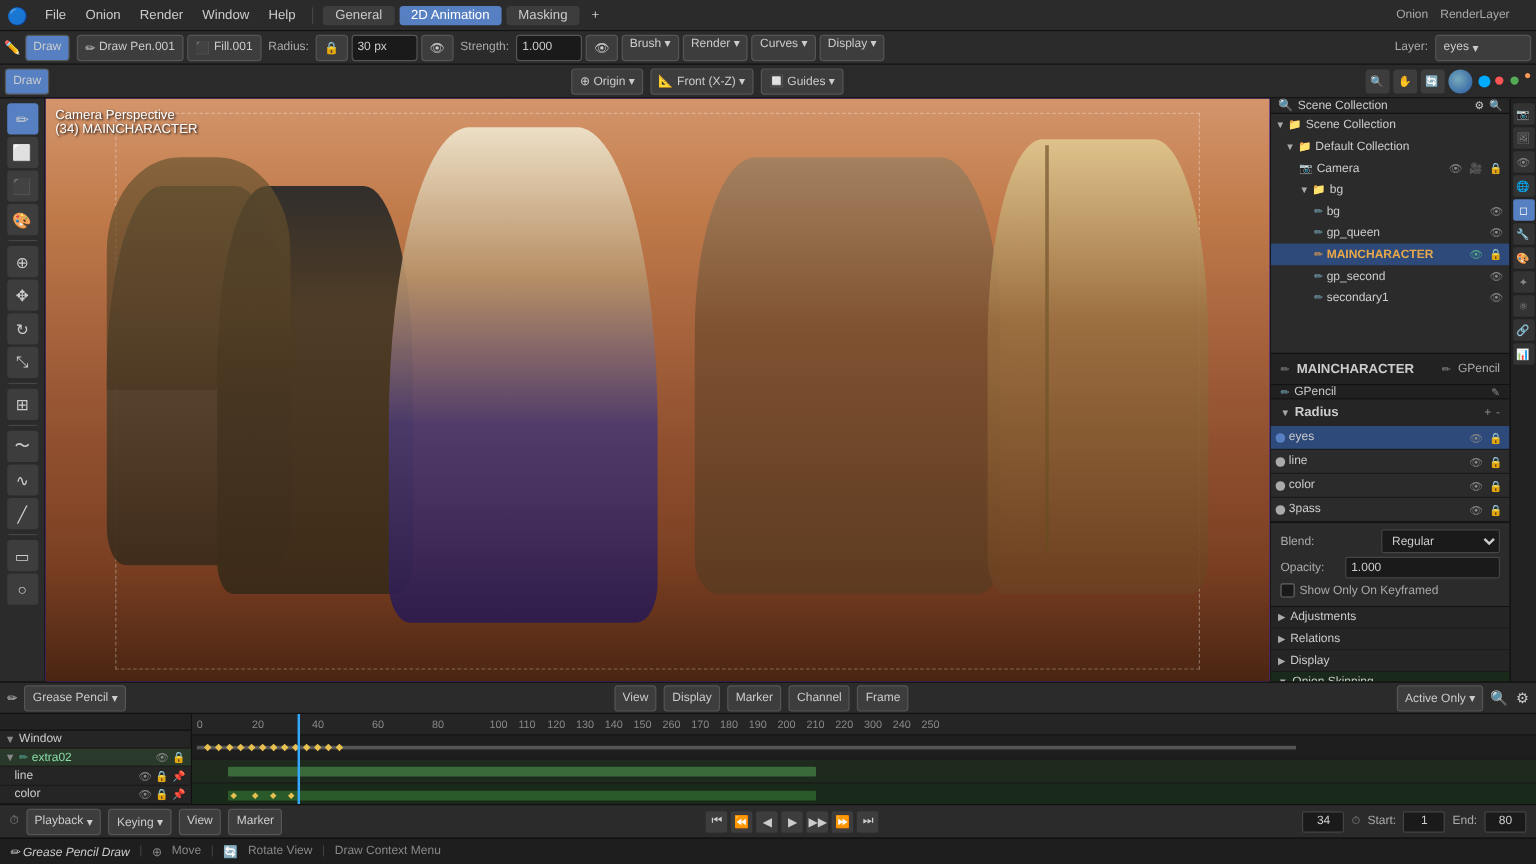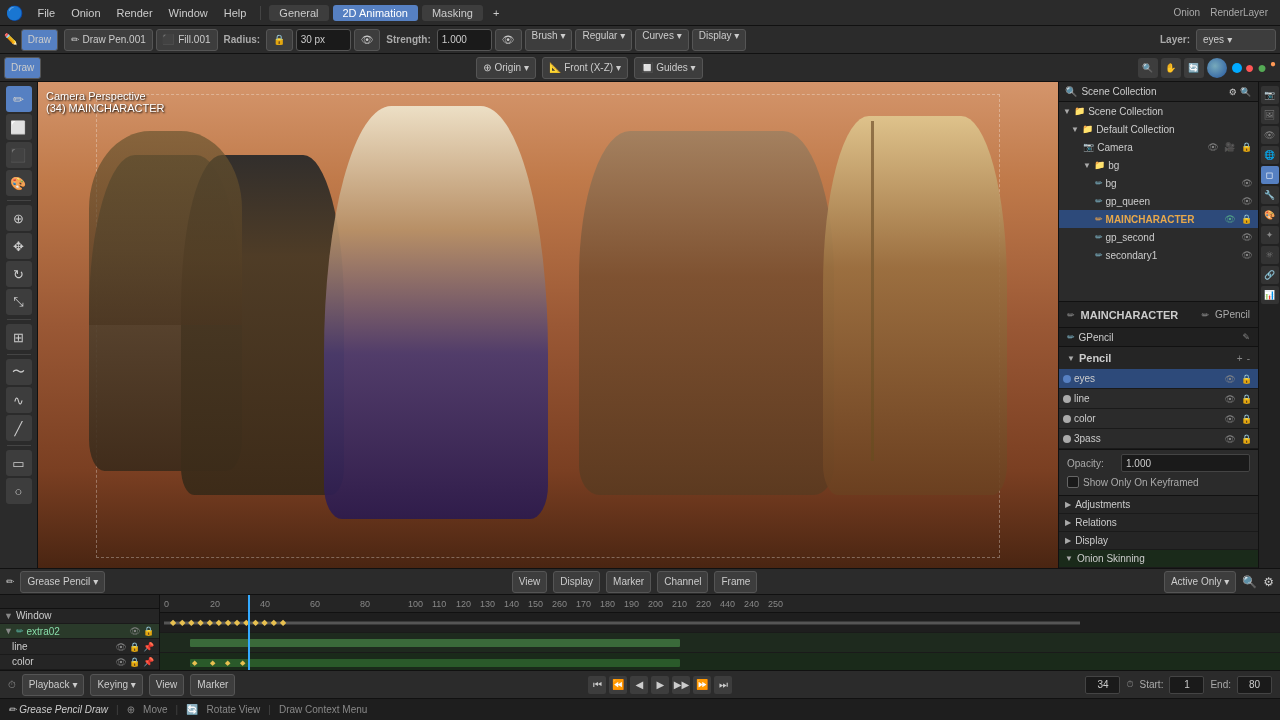--- a/index.html
+++ b/index.html
@@ -9,21 +9,21 @@
     .top-menubar { height: 26px; background: #2b2b2b; display: flex; align-items: center; padding: 0 6px; gap: 4px; border-bottom: 1px solid #111; flex-shrink: 0; }
     .top-menubar .menu-item { padding: 2px 6px; color: #ccc; cursor: pointer; font-size: 11px; }
     .top-menubar .separator { width: 1px; height: 14px; background: #444; margin: 0 4px; }
     .workspace-tab { padding: 2px 10px; background: #3d3d3d; border-radius: 3px; color: #ccc; font-size: 11px; cursor: pointer; }
     .workspace-tab.active { background: #5680c2; color: #fff; }
 
     
     .toolbar-row { height: 28px; background: #2b2b2b; display: flex; align-items: center; padding: 0 4px; gap: 3px; border-bottom: 1px solid #111; flex-shrink: 0; }
     .toolbar-btn { height: 22px; padding: 0 6px; background: #3d3d3d; border: 1px solid #555; border-radius: 3px; color: #ccc; font-size: 10px; cursor: pointer; display: flex; align-items: center; gap: 3px; }
     .toolbar-btn.active { background: #5680c2; }
-    .toolbar-label { color: #aaa; font-size: 10px; padding: 0 3px; font-weight: bold; }
+    .toolbar-label { color: #aaa; font-size: 10px; padding: 0 3px; }
     .toolbar-input { height: 22px; width: 60px; background: #1a1a1a; border: 1px solid #555; border-radius: 3px; color: #ccc; font-size: 10px; padding: 0 4px; }
     .toolbar-dropdown { height: 22px; padding: 0 6px; background: #3d3d3d; border: 1px solid #555; border-radius: 3px; color: #ccc; font-size: 10px; cursor: pointer; }
 
     
     .main-area { flex: 1; display: flex; overflow: hidden; }
 
     
     .left-panel { width: 38px; background: #2b2b2b; display: flex; flex-direction: column; align-items: center; padding: 4px 0; gap: 2px; border-right: 1px solid #111; flex-shrink: 0; }
     .tool-icon { width: 26px; height: 26px; background: #3d3d3d; border-radius: 3px; display: flex; align-items: center; justify-content: center; cursor: pointer; color: #ccc; font-size: 13px; }
     .tool-icon.active { background: #5680c2; }
@@ -117,21 +117,21 @@
   <span class="menu-item">Render</span>
   <span class="menu-item">Window</span>
   <span class="menu-item">Help</span>
   <div class="separator"></div>
   <span class="workspace-tab">General</span>
   <span class="workspace-tab active">2D Animation</span>
   <span class="workspace-tab">Masking</span>
   <span class="menu-item">+</span>
   <div style="flex:1;"></div>
   <span style="font-size:10px; color:#aaa; margin-right:6px;">Onion</span>
-  <span style="font-size:10px; color:#aaa; margin-right:6px;">RenderLayer</span>
+  <span style="font-size:10px; color:#aaa; margin-right:16px;">RenderLayer</span>
 </div>
 
 <div class="toolbar-row">
   <span style="font-size:11px;">✏️</span>
   <div class="toolbar-btn active">
     <span>Draw</span>
   </div>
   <div class="separator"></div>
   <div class="toolbar-btn">
     <span>✏</span>
@@ -142,21 +142,21 @@
     <span>Fill.001</span>
   </div>
   <span class="toolbar-label">Radius:</span>
   <div class="toolbar-btn">🔒</div>
   <input class="toolbar-input" value="30 px" style="width: 55px;">
   <div class="toolbar-btn">👁</div>
   <span class="toolbar-label">Strength:</span>
   <input class="toolbar-input" value="1.000" style="width: 55px;">
   <div class="toolbar-btn">👁</div>
   <div class="toolbar-dropdown">Brush ▾</div>
-  <div class="toolbar-dropdown">Regular ▾</div>
+  <div class="toolbar-dropdown">Render ▾</div>
   <div class="toolbar-dropdown">Curves ▾</div>
   <div class="toolbar-dropdown">Display ▾</div>
   <div style="flex:1;"></div>
   <span class="toolbar-label">Layer:</span>
   <div class="toolbar-btn" style="width:80px;">
     <span>eyes</span> ▾
   </div>
 </div>
 
 <div class="toolbar-row" style="background:#2a2a2a; gap:6px;">
@@ -311,21 +311,21 @@
       <div style="height:24px; background:#202020; display:flex; align-items:center; padding:0 8px; gap:4px; border-bottom:1px solid #111;">
         <span style="font-size:9px; color:#7ab;">✏</span>
         <span style="font-size:10px; color:#ccc;">GPencil</span>
         <div style="flex:1;"></div>
         <span style="font-size:9px; cursor:pointer; color:#888;">✎</span>
       </div>
 
       <div class="prop-section">
         <div class="prop-header" style="background:#252525;">
           <span class="arrow">▼</span>
-          <span class="title">Pencil</span>
+          <span class="title">Radius</span>
           <div style="flex:1;"></div>
           <span style="font-size:10px; cursor:pointer; color:#888;">+</span>
           <span style="font-size:10px; cursor:pointer; color:#888;">-</span>
         </div>
         <div style="background:#2b2b2b;">
 
           <div class="layer-item selected">
             <span class="layer-dot active"></span>
             <span class="layer-name">eyes</span>
             <span class="outliner-eye">👁</span>
@@ -346,20 +346,26 @@
           <div class="layer-item">
             <span class="layer-dot"></span>
             <span class="layer-name">3pass</span>
             <span class="outliner-eye">👁</span>
             <span class="outliner-eye">🔒</span>
           </div>
         </div>
       </div>
 
       <div style="padding:4px 8px; background:#2b2b2b; border-bottom:1px solid #111;">
+        <div class="prop-row">
+          <span class="prop-label">Blend:</span>
+          <select class="blend-dropdown">
+            <option>Regular</option>
+          </select>
+        </div>
         <div class="opacity-row">
           <span class="opacity-label">Opacity:</span>
           <div class="opacity-field">
             <span>1.000</span>
           </div>
         </div>
         <div class="checkbox-row">
           <div class="checkbox"></div>
           <span style="font-size:10px; color:#aaa;">Show Only On Keyframed</span>
         </div>
@@ -470,21 +476,21 @@
         <div class="ruler-tick" style="left:320px;">130</div>
         <div class="ruler-tick" style="left:344px;">140</div>
         <div class="ruler-tick" style="left:368px;">150</div>
         <div class="ruler-tick" style="left:392px;">260</div>
         <div class="ruler-tick" style="left:416px;">170</div>
         <div class="ruler-tick" style="left:440px;">180</div>
         <div class="ruler-tick" style="left:464px;">190</div>
         <div class="ruler-tick" style="left:488px;">200</div>
         <div class="ruler-tick" style="left:512px;">210</div>
         <div class="ruler-tick" style="left:536px;">220</div>
-        <div class="ruler-tick" style="left:560px;">440</div>
+        <div class="ruler-tick" style="left:560px;">300</div>
         <div class="ruler-tick" style="left:584px;">240</div>
         <div class="ruler-tick" style="left:608px;">250</div>
       </div>
 
       <div class="timeline-tracks">
 
         <div class="track-row" style="background:#1e1e1e; height:20px;">
 
           <div style="position:absolute; top:50%; left:4px; right:200px; height:3px; background:#555; transform:translateY(-50%);"></div>
 

